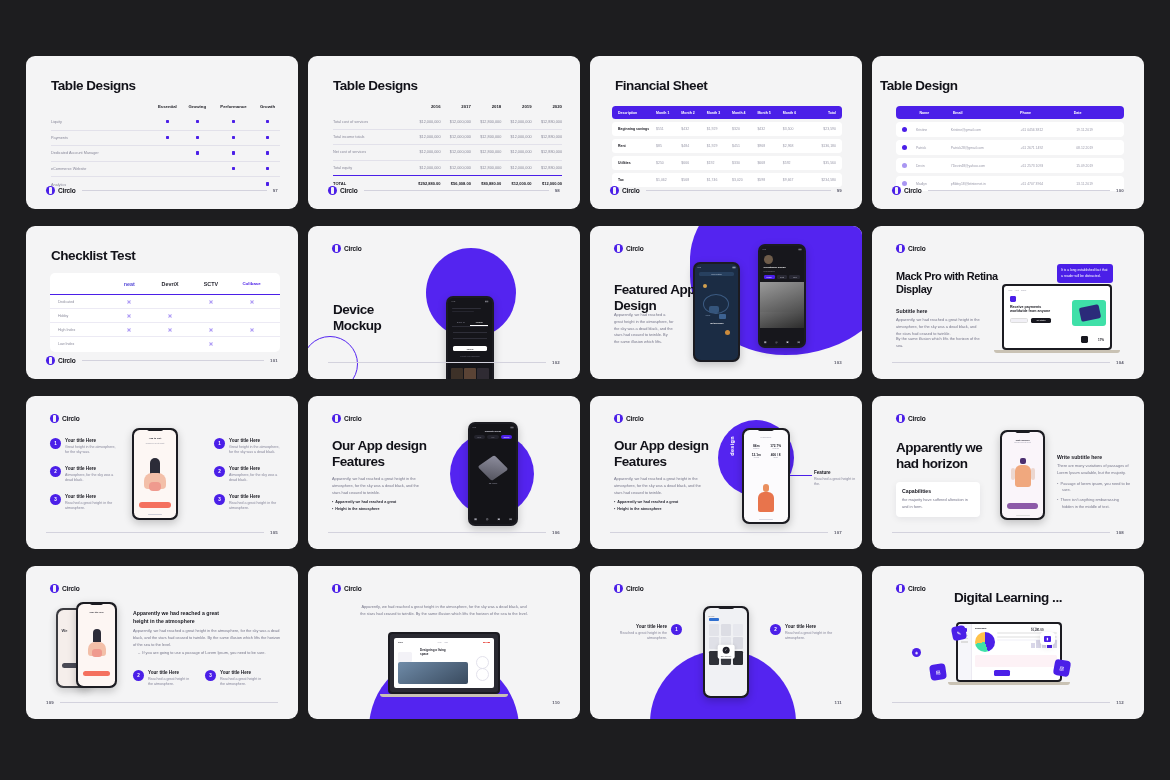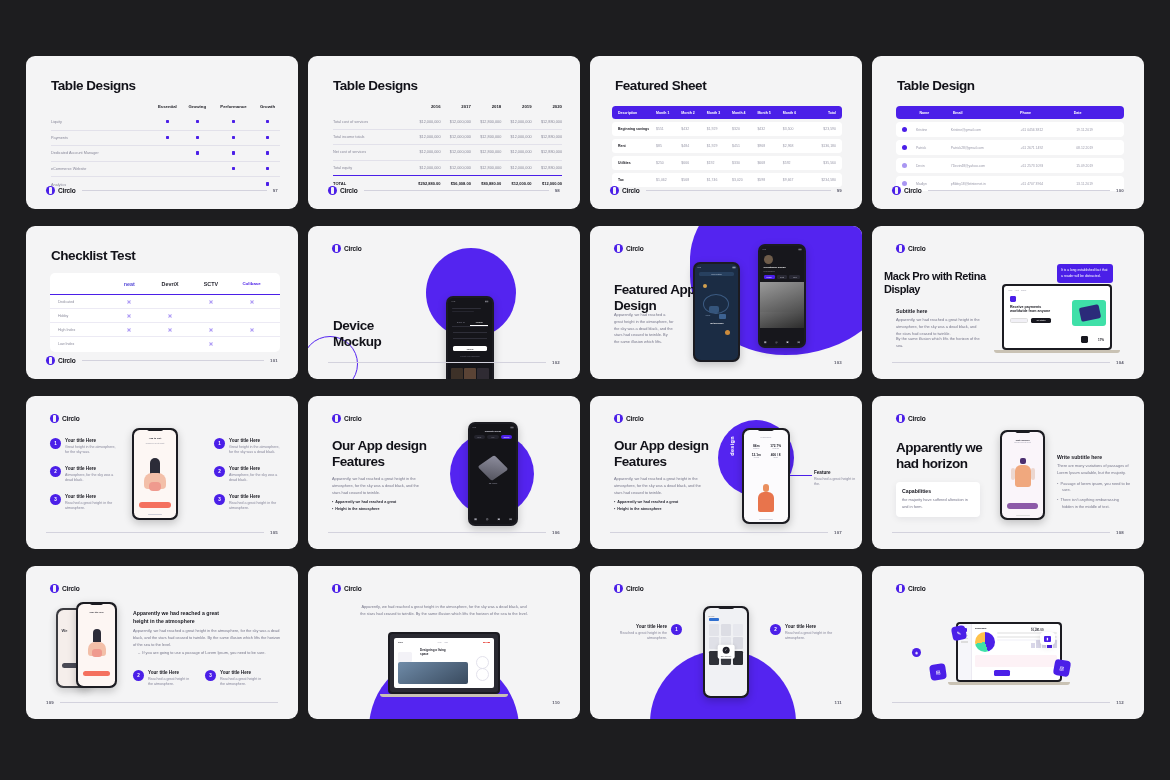--- a/index.html
+++ b/index.html
@@ -248,21 +248,21 @@
       <div class="footlogo">
           <span class="logo-mark"></span>
           <span class="logo-text">Circlo</span>
         </div>
       <div class="rule"></div>
       <div class="pagenum">98</div>
     </div>
   </div>
 
   <div class="slide">
-    <div class="title t-lg" style="left:25px;top:22px;">Featured Sheet</div>
+    <div class="title t-lg" style="left:25px;top:22px;">Financial Sheet</div>
     <div style="position:absolute;left:22px;right:20px;top:50px;">
       <div class="fs-head" style="grid-template-columns:1.5fr 1fr 1fr 1fr 1fr 1fr 1fr 1.1fr;">
         <div>Description</div>
         <div>Month 1</div>
         <div>Month 2</div>
         <div>Month 3</div>
         <div>Month 4</div>
         <div>Month 5</div>
         <div>Month 6</div>
         <div style="text-align:right">Total</div>
@@ -312,21 +312,21 @@
       <div class="footlogo">
           <span class="logo-mark"></span>
           <span class="logo-text">Circlo</span>
         </div>
       <div class="rule"></div>
       <div class="pagenum">99</div>
     </div>
   </div>
 
   <div class="slide">
-    <div class="title t-lg" style="left:25px;top:22px;">Table Design</div>
+    <div class="title t-lg" style="left:8px;top:22px;">Table Design</div>
     <div style="position:absolute;left:24px;right:20px;top:50px;">
       <div class="ct-head" style="grid-template-columns:.4fr 1fr 2fr 1.6fr 1.2fr;">
         <div></div>
         <div>Name</div>
         <div>Email</div>
         <div>Phone</div>
         <div>Date</div>
       </div>
       <div class="ct-row" style="grid-template-columns:.4fr 1fr 2fr 1.6fr 1.2fr;">
         <div>
@@ -444,21 +444,21 @@
     </div>
   </div>
 
   <div class="slide">
     <div class="blob" style="width:90px;height:90px;left:118px;top:22px;"></div>
     <div class="ring" style="width:56px;height:56px;left:-6px;top:110px;"></div>
     <div class="logo" style="left:24px;top:18px;">
       <span class="logo-mark"></span>
       <span class="logo-text">Circlo</span>
     </div>
-    <div class="title t-lg" style="left:25px;top:92px;white-space:pre-line;">Device
+    <div class="title t-lg" style="left:25px;top:76px;white-space:pre-line;">Device
 Mockup</div>
     <div class="phone" style="left:138px;top:70px;width:48px;height:90px;">
       <div class="scr" style="background:#15151a;">
         <div style="display:flex;justify-content:space-between;padding:2px 4px;font-size:2px;color:#9a9aa6;">
             <span>9:41</span>
             <span>▮▮▮</span>
           </div>
         <div style="padding:4px;">
             <div style="height:1.4px;background:#2e2e38;width:80%;border-radius:1px;margin-bottom:1.6px;"></div>
             <div style="height:1.4px;background:#25252e;width:60%;border-radius:1px;"></div>
@@ -539,21 +539,21 @@
       <div class="rule" style="background:transparent"></div>
       <div class="pagenum">103</div>
     </div>
   </div>
 
   <div class="slide">
     <div class="logo" style="left:24px;top:18px;">
       <span class="logo-mark"></span>
       <span class="logo-text">Circlo</span>
     </div>
-    <div class="title t-md" style="left:12px;top:44px;white-space:pre-line;width:110px;">Mack Pro with Retina
+    <div class="title t-md" style="left:24px;top:44px;white-space:pre-line;width:110px;">Mack Pro with Retina
 Display</div>
     <div class="tiny-head" style="position:absolute;left:24px;top:82px;">Subtitle here</div>
     <div class="body-txt" style="position:absolute;left:24px;top:91px;width:84px;">Apparently, we had reached a great height in the atmosphere, for the sky was a dead black, and the stars had ceased to twinkle.</div>
     <div class="body-txt" style="position:absolute;left:24px;top:110px;width:84px;">By the same illusion which lifts the horizon of the sea.</div>
     <div class="callout" style="left:185px;top:38px;width:56px;">It is a long established fact that a reader will be distracted.</div>
     <div class="laptop" style="left:130px;top:58px;width:110px;">
       <div class="lp-screen">
         <div class="lp-inner" style="height:62px;">
           <div style="display:flex;gap:2px;padding:3px 4px;">
               <div style="font-size:1.7px;color:#9a9aaa;">Home</div>
@@ -916,20 +916,21 @@
       <div class="rule" style="background:transparent"></div>
       <div class="pagenum">111</div>
     </div>
   </div>
 
   <div class="slide">
     <div class="logo" style="left:24px;top:18px;">
       <span class="logo-mark"></span>
       <span class="logo-text">Circlo</span>
     </div>
+    <div class="title t-lg" style="left:0;right:0;top:24px;text-align:center;">Digital Learning ...</div>
     <div class="laptop" style="left:84px;top:56px;width:106px;">
       <div class="lp-screen">
         <div class="lp-inner" style="height:56px;">
           <div style="display:flex;height:100%;">
             <div style="width:14px;background:#f6f6fa;border-right:.6px solid #eceaf2;padding-top:4px;">
               <div style="width:4px;height:4px;background:#4b1fe8;border-radius:1px;margin:0 auto 3px;"></div>
               <div style="width:7px;height:1.2px;background:#ddd;margin:0 auto 2px;"></div>
               <div style="width:7px;height:1.2px;background:#ddd;margin:0 auto 2px;"></div>
               <div style="width:7px;height:1.2px;background:#ddd;margin:0 auto;"></div>
             </div>

